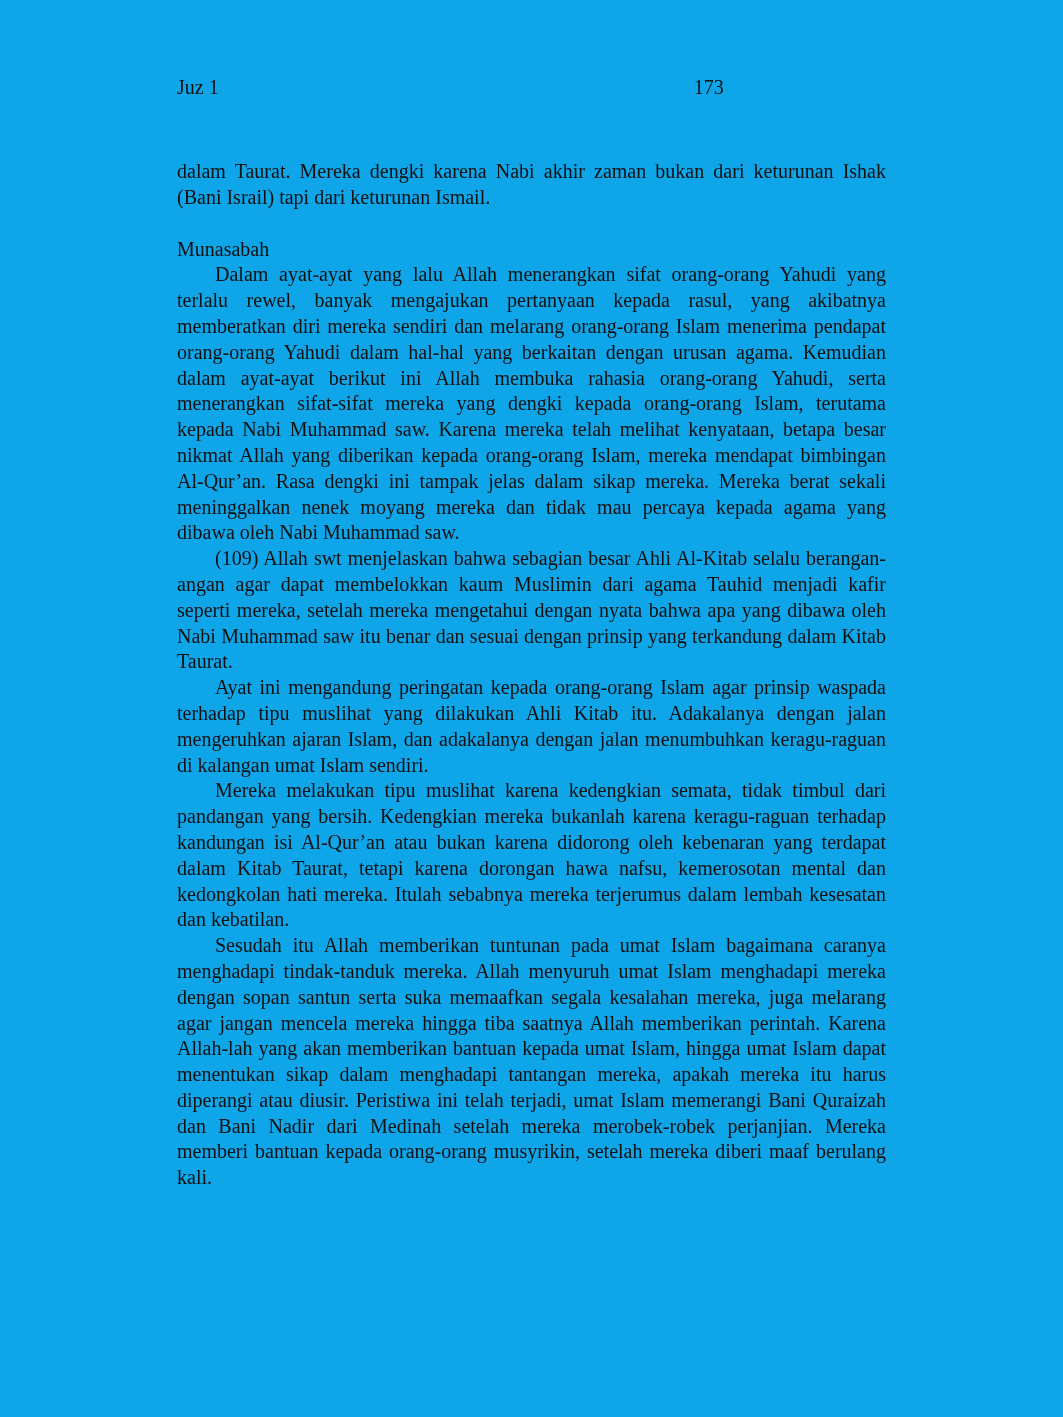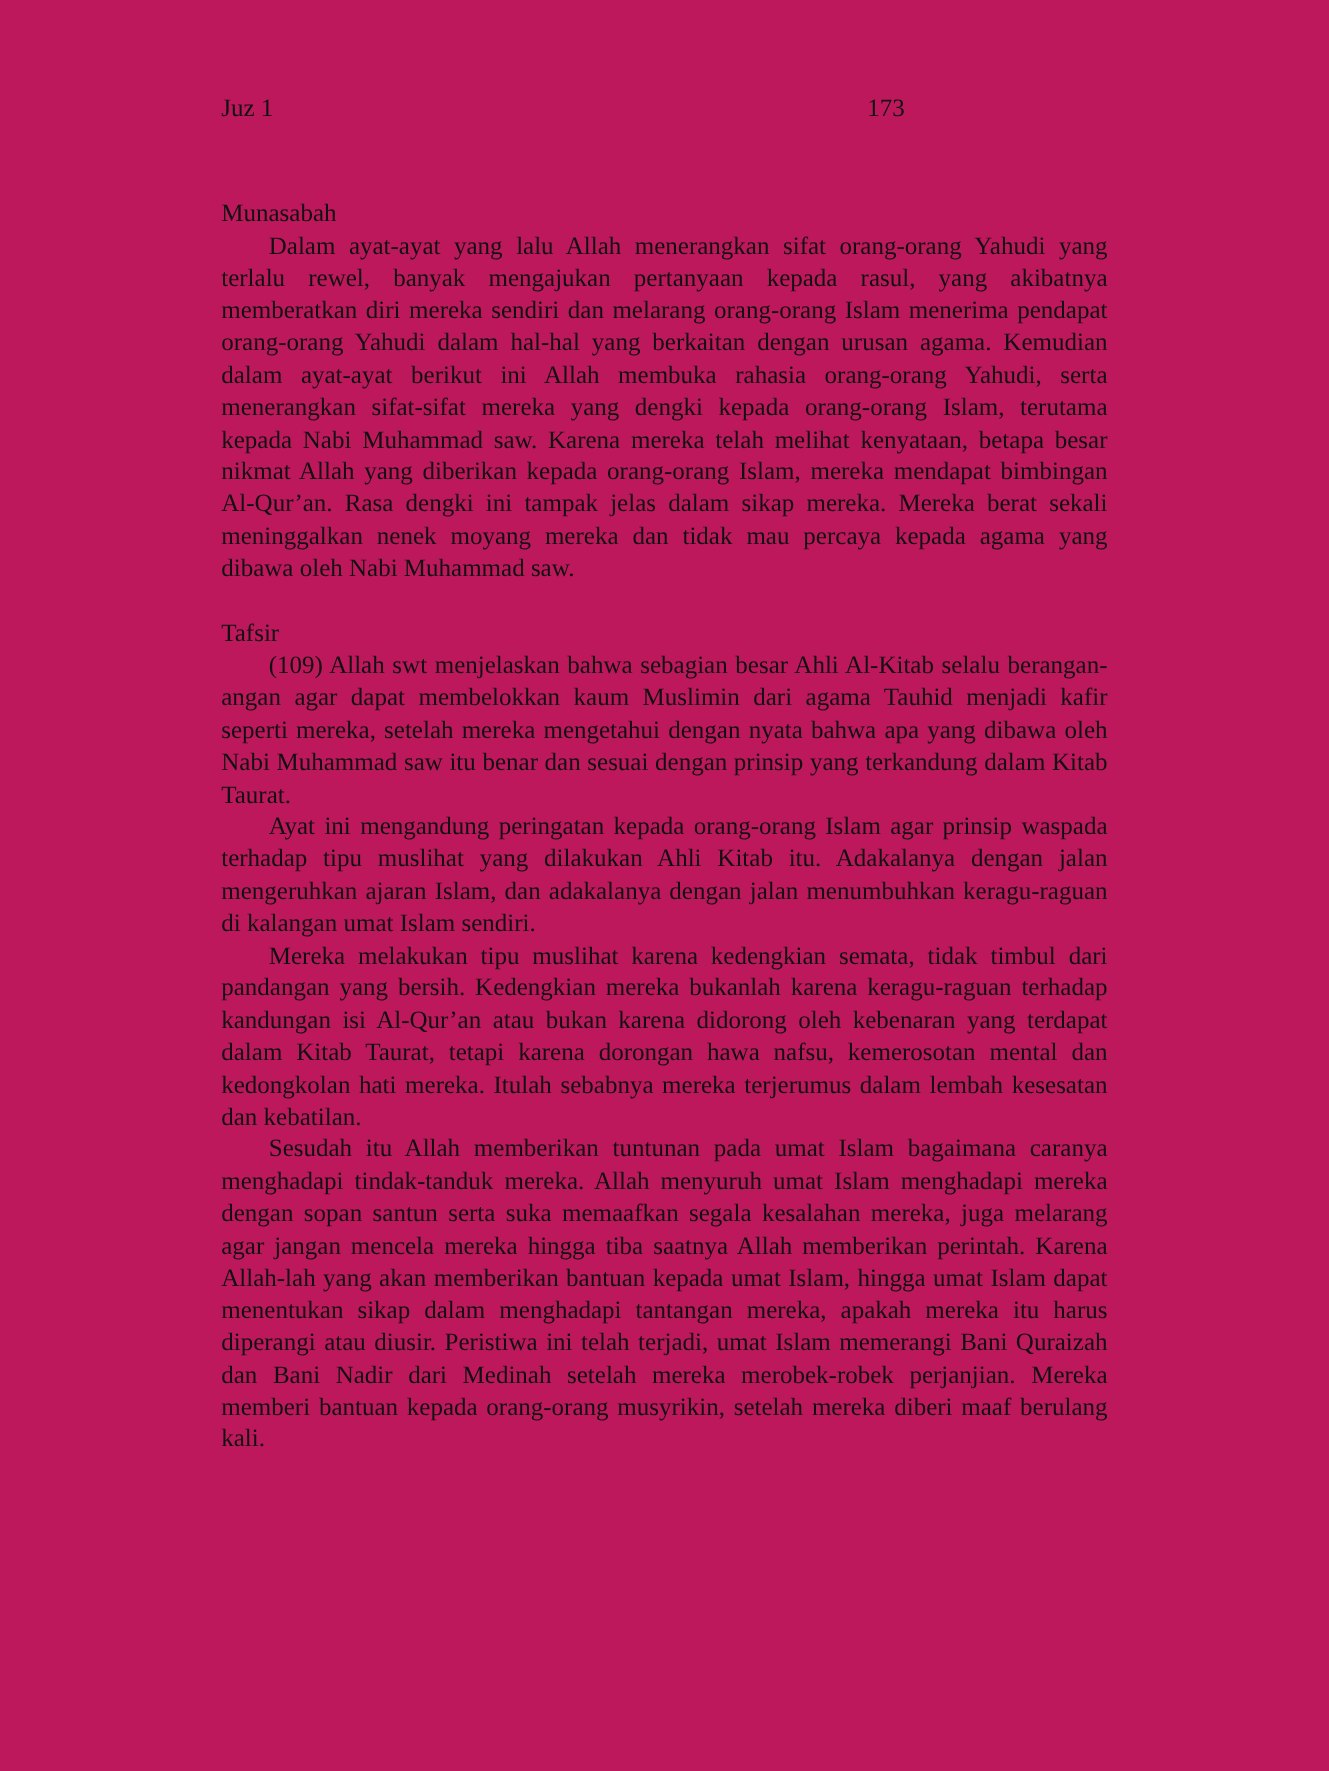--- a/index.html
+++ b/index.html
@@ -13,21 +13,21 @@
     height: 1417px;
     position: relative;
     font-family: "Liberation Serif", "DejaVu Serif", serif;
     color: #111111;
   }
 
   .page {
     width: 1063px;
     height: 1417px;
     padding: 75px 177px 0 177px;
-    background: #be185d;
+    background: #0ea5e9;
     overflow: hidden;
   }
 
   .page-header {
     display: flex;
     align-items: baseline;
     font-size: 20px;
     line-height: 24px;
     color: #111111;
   }
@@ -66,26 +66,26 @@
 
 <div class="page">
 
   <header class="page-header">
     <span class="h-left">Juz 1</span>
     <span class="h-right">173</span>
   </header>
 
   <main class="page-body">
 
+    <p class="para no-indent">dalam Taurat. Mereka dengki karena Nabi akhir zaman bukan dari keturunan Ishak (Bani Israil) tapi dari keturunan Ismail.</p>
 
     <h2 class="section-heading">Munasabah</h2>
 
     <p class="para">Dalam ayat-ayat yang lalu Allah menerangkan sifat orang-orang Yahudi yang terlalu rewel, banyak mengajukan pertanyaan kepada rasul, yang akibatnya memberatkan diri mereka sendiri dan melarang orang-orang Islam menerima pendapat orang-orang Yahudi dalam hal-hal yang berkaitan dengan urusan agama. Kemudian dalam ayat-ayat berikut ini Allah membuka rahasia orang-orang Yahudi, serta menerangkan sifat-sifat mereka yang dengki kepada orang-orang Islam, terutama kepada Nabi Muhammad saw. Karena mereka telah melihat kenyataan, betapa besar nikmat Allah yang diberikan kepada orang-orang Islam, mereka mendapat bimbingan Al-Qur’an. Rasa dengki ini tampak jelas dalam sikap mereka. Mereka berat sekali meninggalkan nenek moyang mereka dan tidak mau percaya kepada agama yang dibawa oleh Nabi Muhammad saw.</p>
 
-    <h2 class="section-heading">Tafsir</h2>
 
     <p class="para">(109) Allah swt menjelaskan bahwa sebagian besar Ahli Al-Kitab selalu berangan-angan agar dapat membelokkan kaum Muslimin dari agama Tauhid menjadi kafir seperti mereka, setelah mereka mengetahui dengan nyata bahwa apa yang dibawa oleh Nabi Muhammad saw itu benar dan sesuai dengan prinsip yang terkandung dalam Kitab Taurat.</p>
 
     <p class="para">Ayat ini mengandung peringatan kepada orang-orang Islam agar prinsip waspada terhadap tipu muslihat yang dilakukan Ahli Kitab itu. Adakalanya dengan jalan mengeruhkan ajaran Islam, dan adakalanya dengan jalan menumbuhkan keragu-raguan di kalangan umat Islam sendiri.</p>
 
     <p class="para">Mereka melakukan tipu muslihat karena kedengkian semata, tidak timbul dari pandangan yang bersih. Kedengkian mereka bukanlah karena keragu-raguan terhadap kandungan isi Al-Qur’an atau bukan karena didorong oleh kebenaran yang terdapat dalam Kitab Taurat, tetapi karena dorongan hawa nafsu, kemerosotan mental dan kedongkolan hati mereka. Itulah sebabnya mereka terjerumus dalam lembah kesesatan dan kebatilan.</p>
 
     <p class="para">Sesudah itu Allah memberikan tuntunan pada umat Islam bagaimana caranya menghadapi tindak-tanduk mereka. Allah menyuruh umat Islam menghadapi mereka dengan sopan santun serta suka memaafkan segala kesalahan mereka, juga melarang agar jangan mencela mereka hingga tiba saatnya Allah memberikan perintah. Karena Allah-lah yang akan memberikan bantuan kepada umat Islam, hingga umat Islam dapat menentukan sikap dalam menghadapi tantangan mereka, apakah mereka itu harus diperangi atau diusir. Peristiwa ini telah terjadi, umat Islam memerangi Bani Quraizah dan Bani Nadir dari Medinah setelah mereka merobek-robek perjanjian. Mereka memberi bantuan kepada orang-orang musyrikin, setelah mereka diberi maaf berulang kali.</p>
 
   </main>

